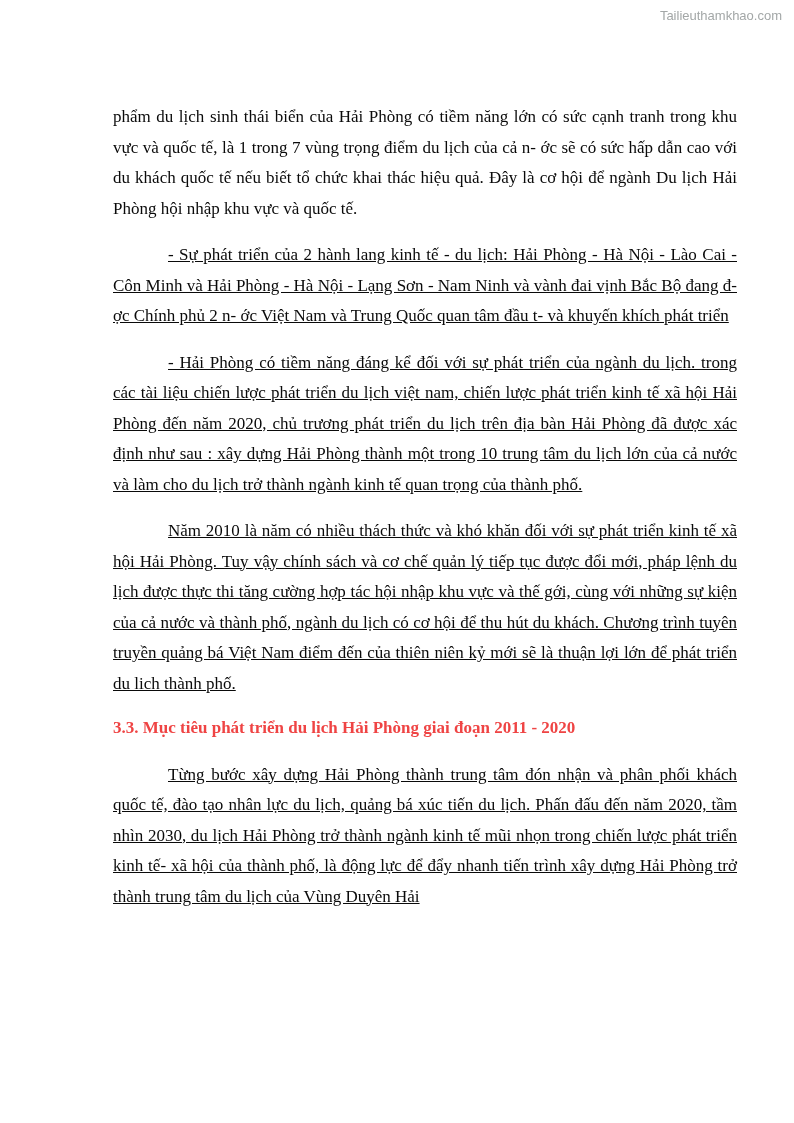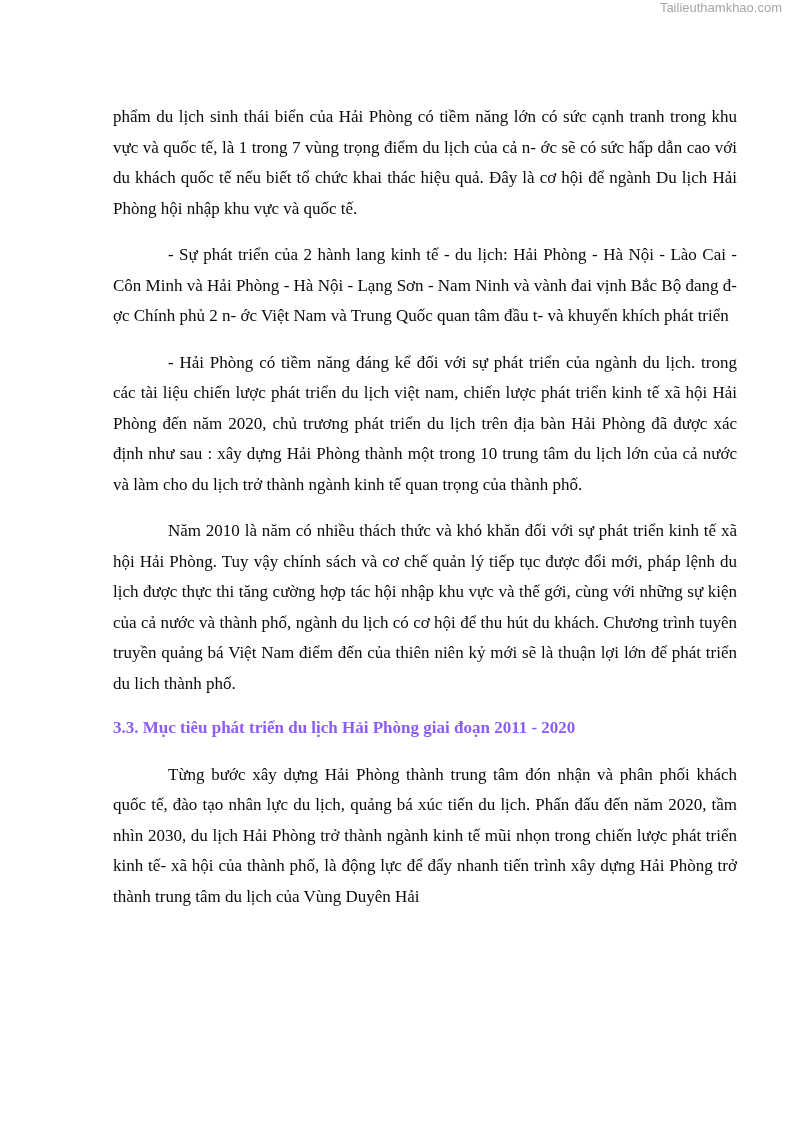--- a/index.html
+++ b/index.html
@@ -16,40 +16,41 @@
     box-sizing: border-box;
     padding: 86px 57px 0 113px;
     font-family: "Liberation Serif", "DejaVu Serif", serif;
     font-size: 17px;
     line-height: 30.5px;
     color: #0a0a0a;
     overflow: hidden;
   }
   .watermark {
     position: absolute;
-    top: 0;
+    top: 8px;
     right: 12px;
     font-family: "Liberation Sans", "DejaVu Sans", sans-serif;
     font-size: 13px;
     color: #a3a7a7;
     line-height: 16px;
   }
   .body-par {
     margin: 16px 0 8px 0;
     text-align: justify;
   }
   .body-par.indent {
     text-indent: 55px;
+    text-decoration: underline;
   }
   .section-heading {
     font-size: 17px;
     font-weight: bold;
     margin: 14px 0 10px 0;
     text-align: left;
-    color: #8b5cf6;
+    color: #ef4444;
   }
 </style>
 </head>
 <body>
 
 <div class="page">
 
   <div class="watermark">Tailieuthamkhao.com</div>
 
   <p class="body-par">phẩm du lịch sinh thái biển của Hải Phòng có tiềm năng lớn có sức cạnh tranh trong khu vực và quốc tế, là 1 trong 7 vùng trọng điểm du lịch của cả n- ớc sẽ có sức hấp dẫn cao với du khách quốc tế nếu biết tổ chức khai thác hiệu quả. Đây là cơ hội để ngành Du lịch Hải Phòng hội nhập khu vực và quốc tế.</p>

